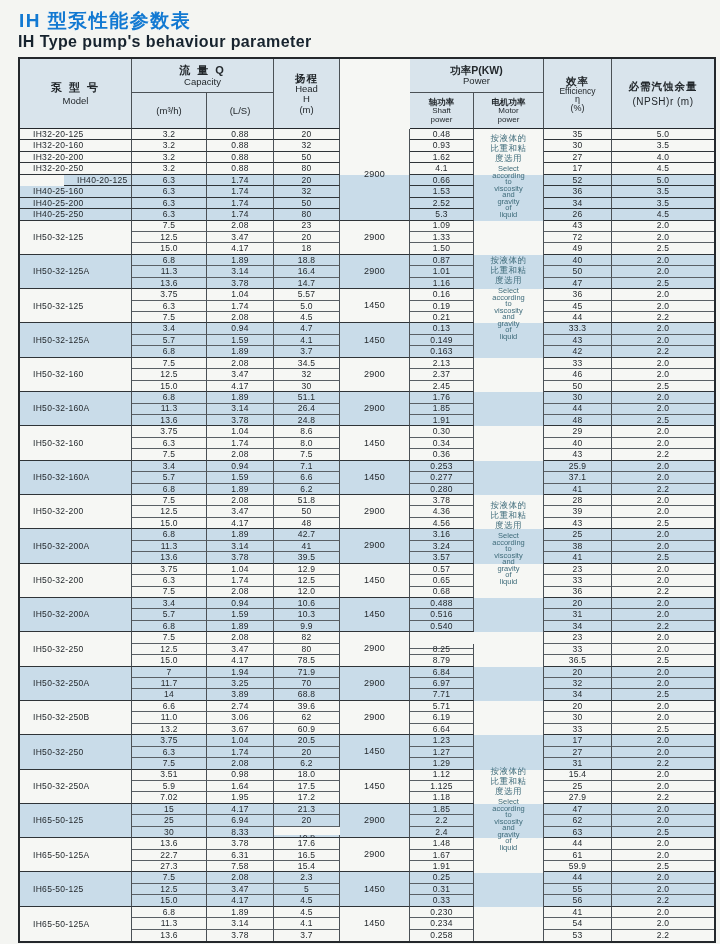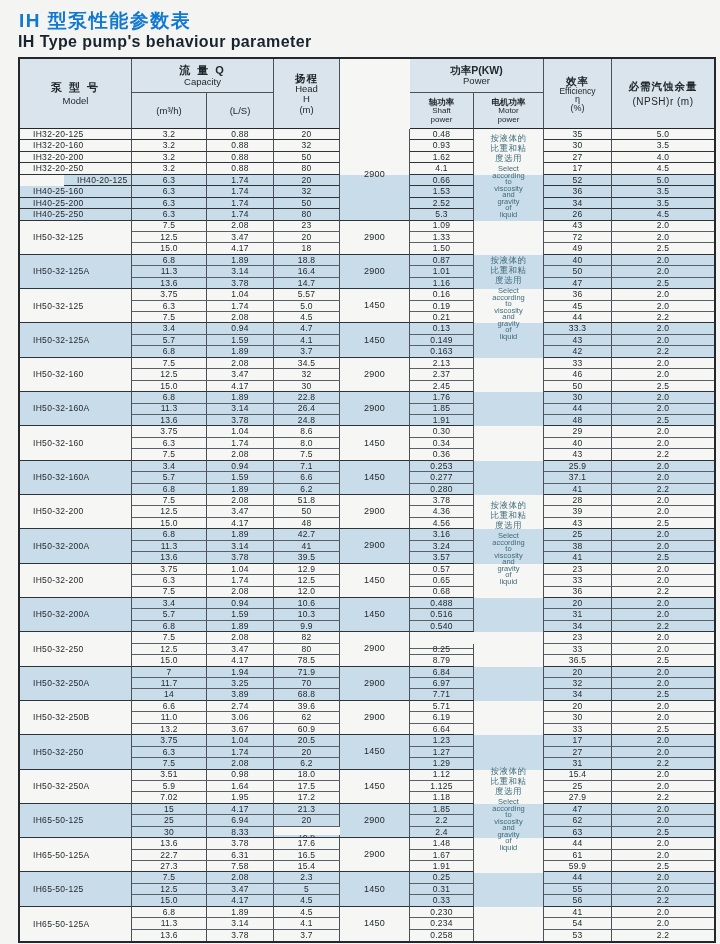--- a/index.html
+++ b/index.html
@@ -297,21 +297,21 @@
       <div class="c num gb" style="grid-area: 25 / 2 / span 1 / span 1;">15.0</div>
       <div class="c num gb" style="grid-area: 25 / 3 / span 1 / span 1;">4.17</div>
       <div class="c num gb" style="grid-area: 25 / 4 / span 1 / span 1;">30</div>
       <div class="c num gb" style="grid-area: 25 / 6 / span 1 / span 1;">2.45</div>
       <div class="c num gb" style="grid-area: 25 / 8 / span 1 / span 1;">50</div>
       <div class="c num gb lc" style="grid-area: 25 / 9 / span 1 / span 1;">2.5</div>
       <div class="c model gb" style="grid-area: 26 / 1 / span 3 / span 1; background-color: rgb(201, 220, 233);">IH50-32-160A</div>
       <div class="c num speed gb" style="grid-area: 26 / 5 / span 3 / span 1; background-color: rgb(201, 220, 233);">2900</div>
       <div class="c num" style="grid-area: 26 / 2 / span 1 / span 1; background-color: rgb(201, 220, 233);">6.8</div>
       <div class="c num" style="grid-area: 26 / 3 / span 1 / span 1; background-color: rgb(201, 220, 233);">1.89</div>
-      <div class="c num" style="grid-area: 26 / 4 / span 1 / span 1; background-color: rgb(201, 220, 233);">22.8</div>
+      <div class="c num" style="grid-area: 26 / 4 / span 1 / span 1; background-color: rgb(201, 220, 233);">51.1</div>
       <div class="c num" style="grid-area: 26 / 6 / span 1 / span 1; background-color: rgb(201, 220, 233);">1.76</div>
       <div class="c num" style="grid-area: 26 / 8 / span 1 / span 1; background-color: rgb(201, 220, 233);">30</div>
       <div class="c num lc" style="grid-area: 26 / 9 / span 1 / span 1; background-color: rgb(201, 220, 233);">2.0</div>
       <div class="c num" style="grid-area: 27 / 2 / span 1 / span 1; background-color: rgb(201, 220, 233);">11.3</div>
       <div class="c num" style="grid-area: 27 / 3 / span 1 / span 1; background-color: rgb(201, 220, 233);">3.14</div>
       <div class="c num" style="grid-area: 27 / 4 / span 1 / span 1; background-color: rgb(201, 220, 233);">26.4</div>
       <div class="c num" style="grid-area: 27 / 6 / span 1 / span 1; background-color: rgb(201, 220, 233);">1.85</div>
       <div class="c num" style="grid-area: 27 / 8 / span 1 / span 1; background-color: rgb(201, 220, 233);">44</div>
       <div class="c num lc" style="grid-area: 27 / 9 / span 1 / span 1; background-color: rgb(201, 220, 233);">2.0</div>
       <div class="c num gb" style="grid-area: 28 / 2 / span 1 / span 1; background-color: rgb(201, 220, 233);">13.6</div>

